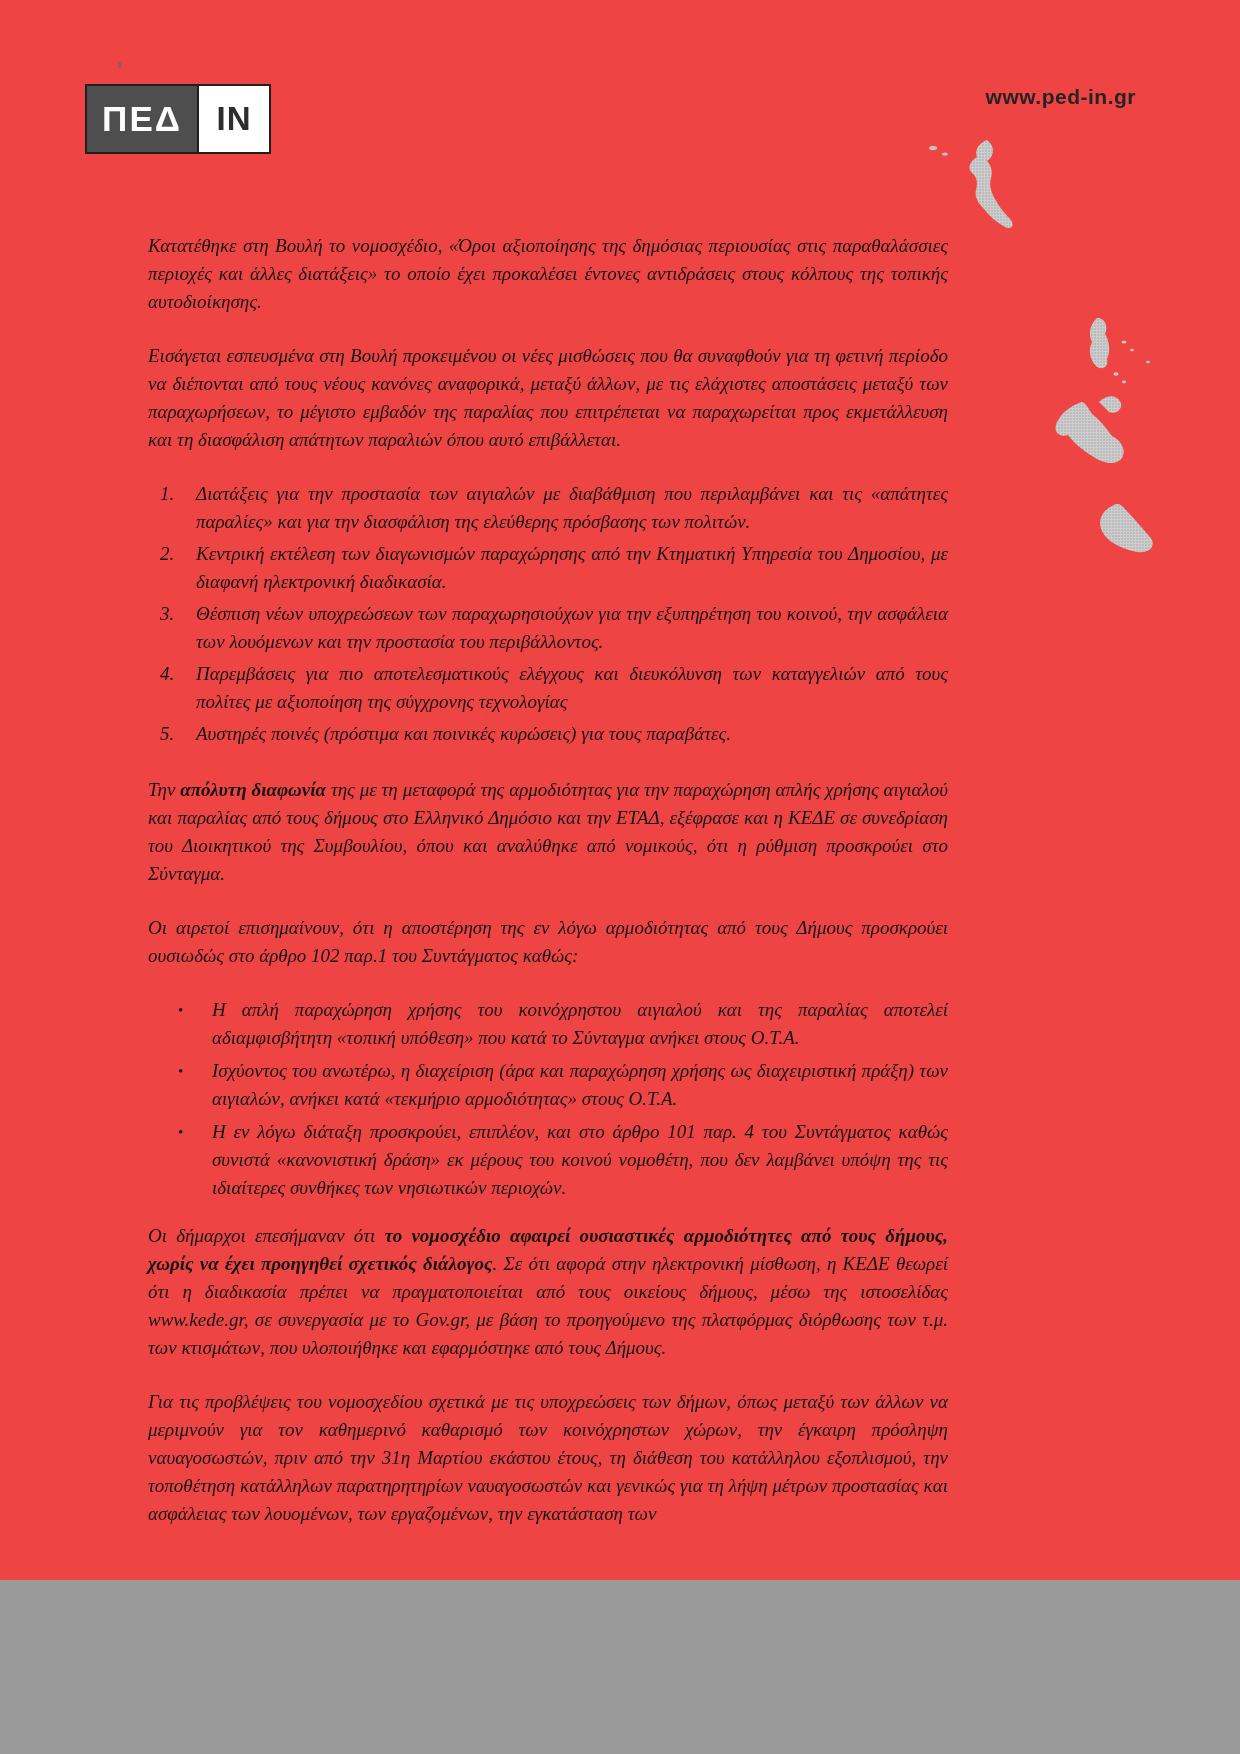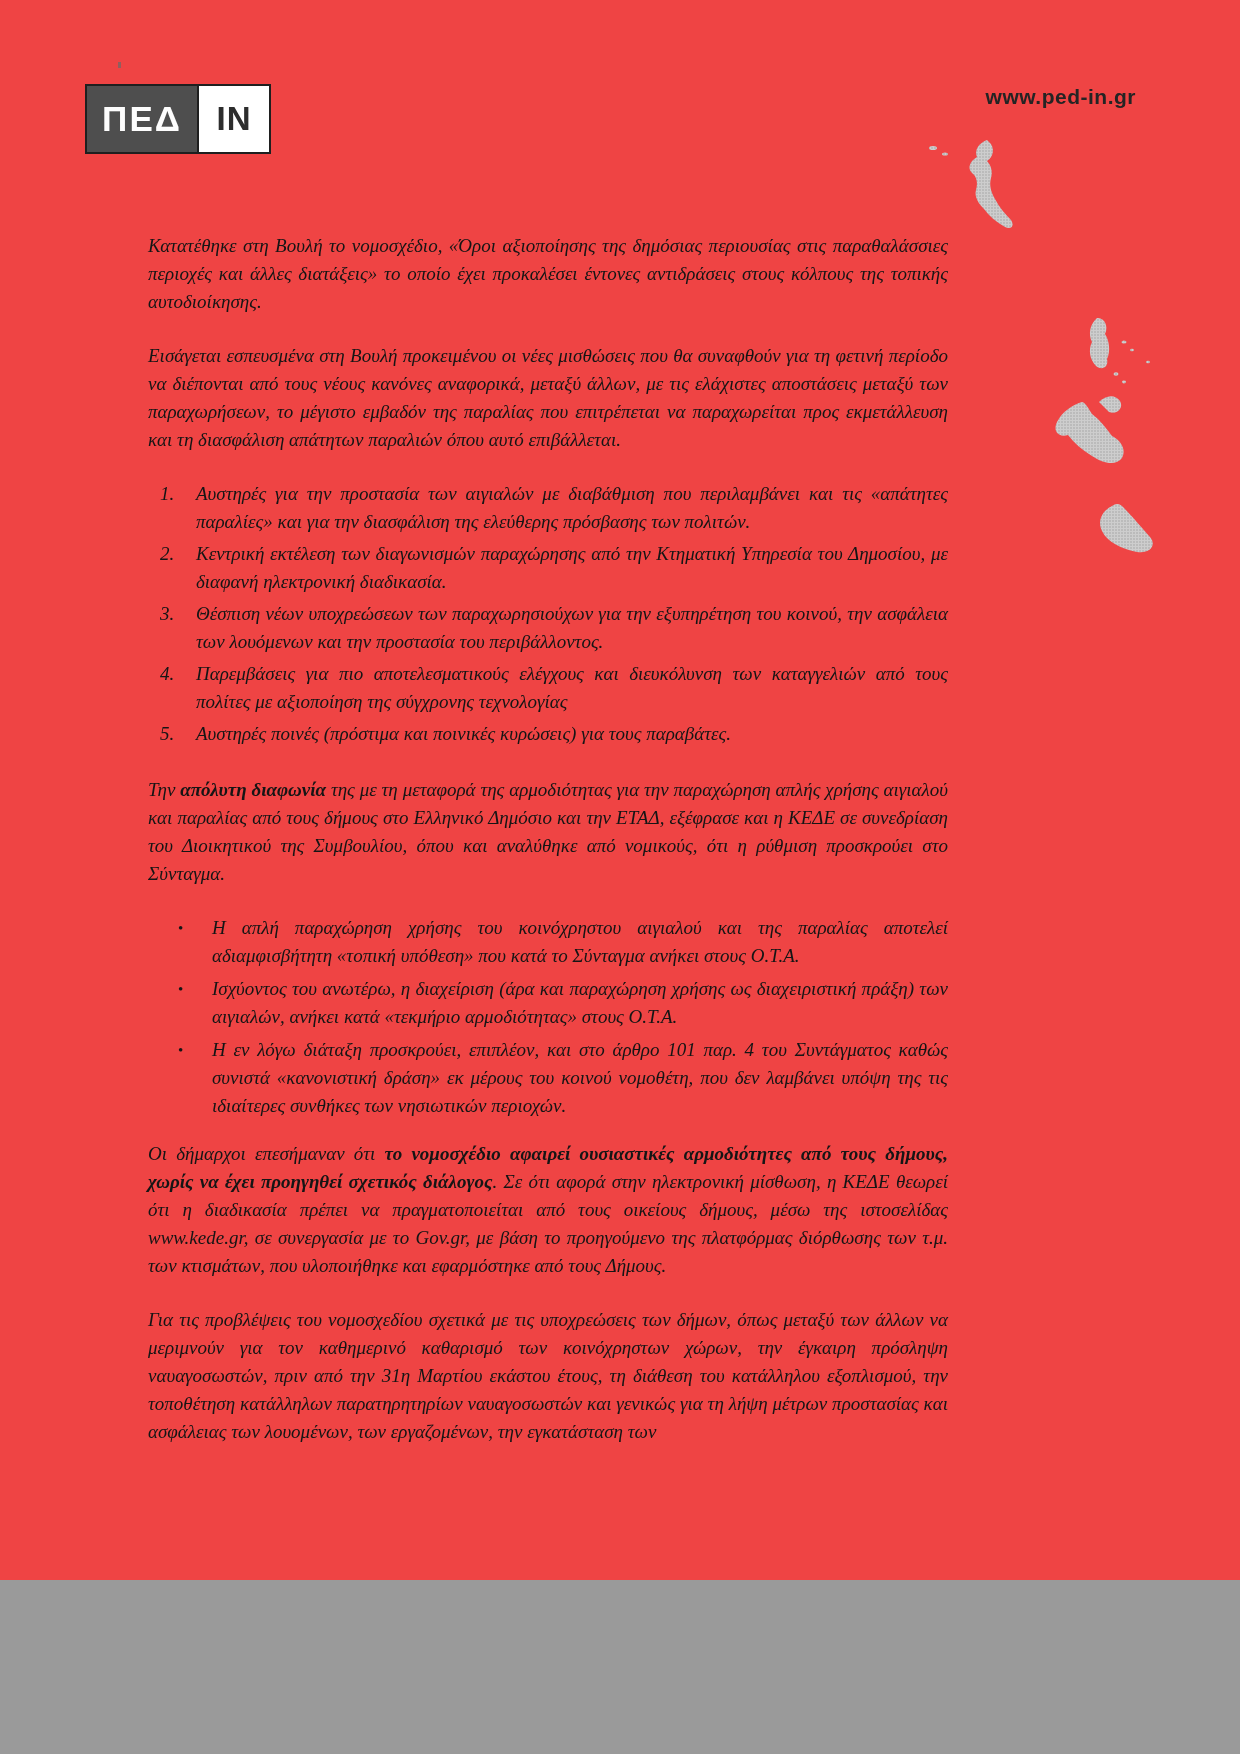--- a/index.html
+++ b/index.html
@@ -82,40 +82,41 @@
     <path fill="url(#dotpat)" d="M60,190 C50,195 45,205 50,215 C55,226 70,233 85,236 C98,238 105,229 98,221
       C90,212 80,200 72,192 C68,187 64,187 60,190 Z"></path>
   </svg>
 
   <main class="doc">
       <p class="para"><span>Κατατέθηκε στη Βουλή το νομοσχέδιο, «Όροι αξιοποίησης της δημόσιας περιουσίας στις παραθαλάσσιες περιοχές και άλλες διατάξεις» το οποίο έχει προκαλέσει έντονες αντιδράσεις στους κόλπους της τοπικής αυτοδιοίκησης.</span></p>
       <p class="para"><span>Εισάγεται εσπευσμένα στη Βουλή προκειμένου οι νέες μισθώσεις που θα συναφθούν για τη φετινή περίοδο να διέπονται από τους νέους κανόνες αναφορικά, μεταξύ άλλων, με τις ελάχιστες αποστάσεις μεταξύ των παραχωρήσεων, το μέγιστο εμβαδόν της παραλίας που επιτρέπεται να παραχωρείται προς εκμετάλλευση και τη διασφάλιση απάτητων παραλιών όπου αυτό επιβάλλεται.</span></p>
       <div class="nlist">
         <div class="nrow">
           <div class="nnum">1.</div>
-          <div class="ntext">Αυστηρές για την προστασία των αιγιαλών με διαβάθμιση που περιλαμβάνει και τις «απάτητες παραλίες» και για την διασφάλιση της ελεύθερης πρόσβασης των πολιτών.</div>
+          <div class="ntext">Διατάξεις για την προστασία των αιγιαλών με διαβάθμιση που περιλαμβάνει και τις «απάτητες παραλίες» και για την διασφάλιση της ελεύθερης πρόσβασης των πολιτών.</div>
         </div>
         <div class="nrow">
           <div class="nnum">2.</div>
           <div class="ntext">Κεντρική εκτέλεση των διαγωνισμών παραχώρησης από την Κτηματική Υπηρεσία του Δημοσίου, με διαφανή ηλεκτρονική διαδικασία.</div>
         </div>
         <div class="nrow">
           <div class="nnum">3.</div>
           <div class="ntext">Θέσπιση νέων υποχρεώσεων των παραχωρησιούχων για την εξυπηρέτηση του κοινού, την ασφάλεια των λουόμενων και την προστασία του περιβάλλοντος.</div>
         </div>
         <div class="nrow">
           <div class="nnum">4.</div>
           <div class="ntext">Παρεμβάσεις για πιο αποτελεσματικούς ελέγχους και διευκόλυνση των καταγγελιών από τους πολίτες με αξιοποίηση της σύγχρονης τεχνολογίας</div>
         </div>
         <div class="nrow">
           <div class="nnum">5.</div>
           <div class="ntext">Αυστηρές ποινές (πρόστιμα και ποινικές κυρώσεις) για τους παραβάτες.</div>
         </div>
       </div>
       <p class="para"><span>Την </span><span class="b">απόλυτη διαφωνία</span><span> της με τη μεταφορά της αρμοδιότητας για την παραχώρηση απλής χρήσης αιγιαλού και παραλίας από τους δήμους στο Ελληνικό Δημόσιο και την ΕΤΑΔ, εξέφρασε και η ΚΕΔΕ σε συνεδρίαση του Διοικητικού της Συμβουλίου, όπου και αναλύθηκε από νομικούς, ότι η ρύθμιση προσκρούει στο Σύνταγμα.</span></p>
+      <p class="para"><span>Οι αιρετοί επισημαίνουν, ότι η αποστέρηση της εν λόγω αρμοδιότητας από τους Δήμους προσκρούει ουσιωδώς στο άρθρο 102 παρ.1 του Συντάγματος καθώς:</span></p>
       <div class="blist">
         <div class="brow">
           <div class="bdot">•</div>
           <div class="btext">Η απλή παραχώρηση χρήσης του κοινόχρηστου αιγιαλού και της παραλίας αποτελεί αδιαμφισβήτητη «τοπική υπόθεση» που κατά το Σύνταγμα ανήκει στους Ο.Τ.Α.</div>
         </div>
         <div class="brow">
           <div class="bdot">•</div>
           <div class="btext">Ισχύοντος του ανωτέρω, η διαχείριση (άρα και παραχώρηση χρήσης ως διαχειριστική πράξη) των αιγιαλών, ανήκει κατά «τεκμήριο αρμοδιότητας» στους Ο.Τ.Α.</div>
         </div>
         <div class="brow">

